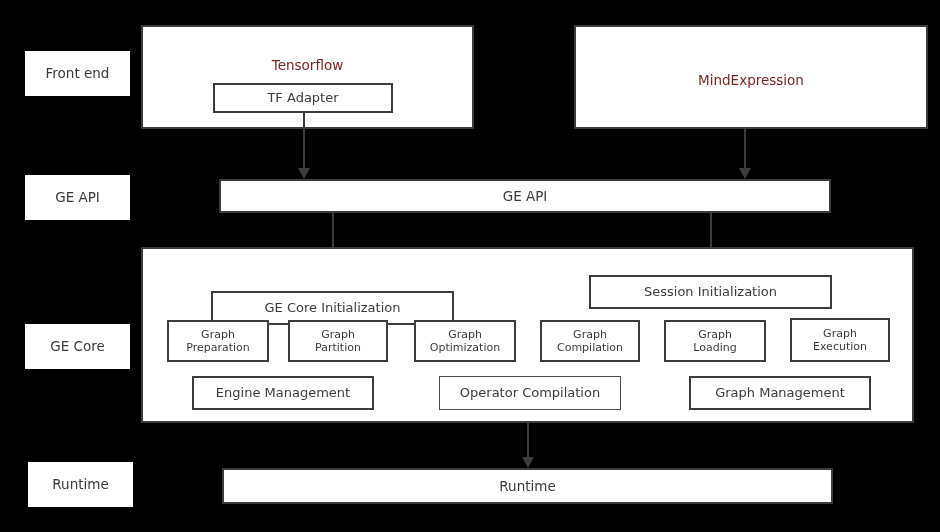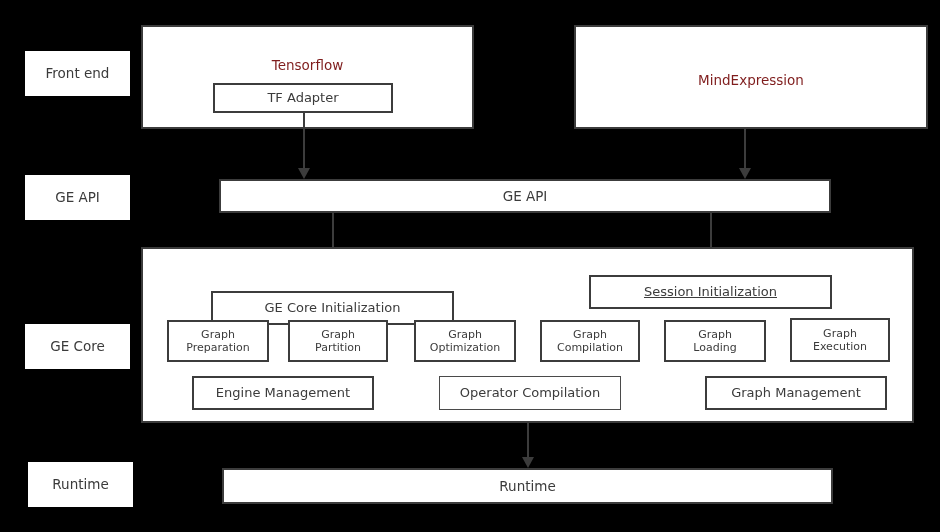--- a/index.html
+++ b/index.html
@@ -122,21 +122,21 @@
 
   <div class="arrow" style="left:710px; top:213px;">
     <div class="arrow-line" style="height:51px;"></div>
     <div class="arrow-head" style="top:51px;"></div>
   </div>
 
   <div class="box outer" style="left:141px; top:247px; width:773px; height:176px;"></div>
 
   <div class="box inner" style="left:211px; top:291px; width:243px; height:34px; font-size:13px;">GE Core Initialization</div>
 
-  <div class="box inner" style="left:589px; top:275px; width:243px; height:34px; font-size:13px;text-decoration:underline;">Session Initialization</div>
+  <div class="box inner" style="left:589px; top:275px; width:243px; height:34px; font-size:13px;">Session Initialization</div>
 
   <div class="box inner" style="left:167px; top:320px; width:102px; height:42px;">Graph
 Preparation</div>
 
   <div class="box inner" style="left:288px; top:320px; width:100px; height:42px;">Graph
 Partition</div>
 
   <div class="box inner" style="left:414px; top:320px; width:102px; height:42px;">Graph
 Optimization</div>
 
@@ -146,21 +146,21 @@
   <div class="box inner" style="left:664px; top:320px; width:102px; height:42px;">Graph
 Loading</div>
 
   <div class="box inner" style="left:790px; top:318px; width:100px; height:44px;">Graph
 Execution</div>
 
   <div class="box inner" style="left:192px; top:376px; width:182px; height:34px; font-size:13px;">Engine Management</div>
 
   <div class="box inner-thin" style="left:439px; top:376px; width:182px; height:34px; font-size:13px;">Operator Compilation</div>
 
-  <div class="box inner" style="left:689px; top:376px; width:182px; height:34px; font-size:13px;margin-left:16px;">Graph Management</div>
+  <div class="box inner" style="left:689px; top:376px; width:182px; height:34px; font-size:13px;">Graph Management</div>
 
   <div class="arrow" style="left:527px; top:423px;">
     <div class="arrow-line" style="height:34px;"></div>
     <div class="arrow-head" style="top:34px;"></div>
   </div>
 
   <div class="box bar" style="left:222px; top:468px; width:611px; height:36px;">Runtime</div>
 
 </div>
 

